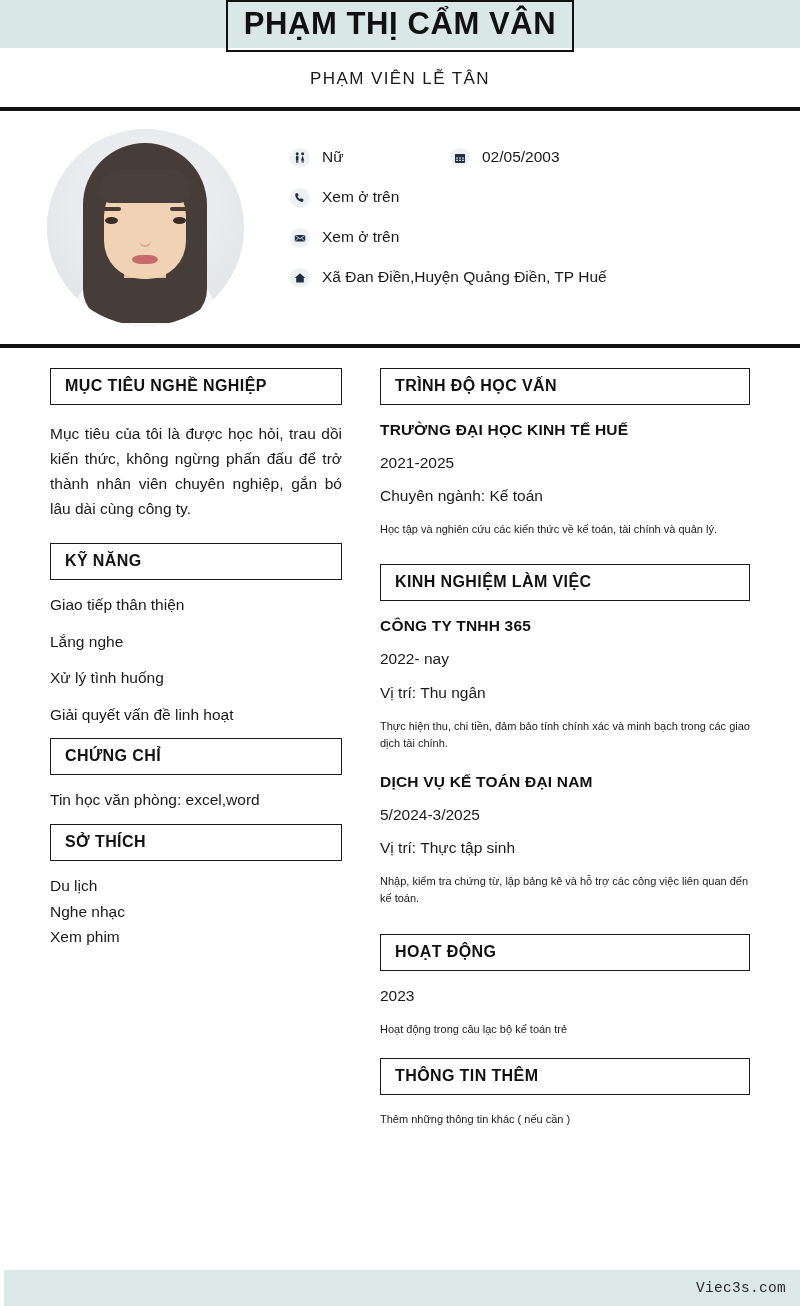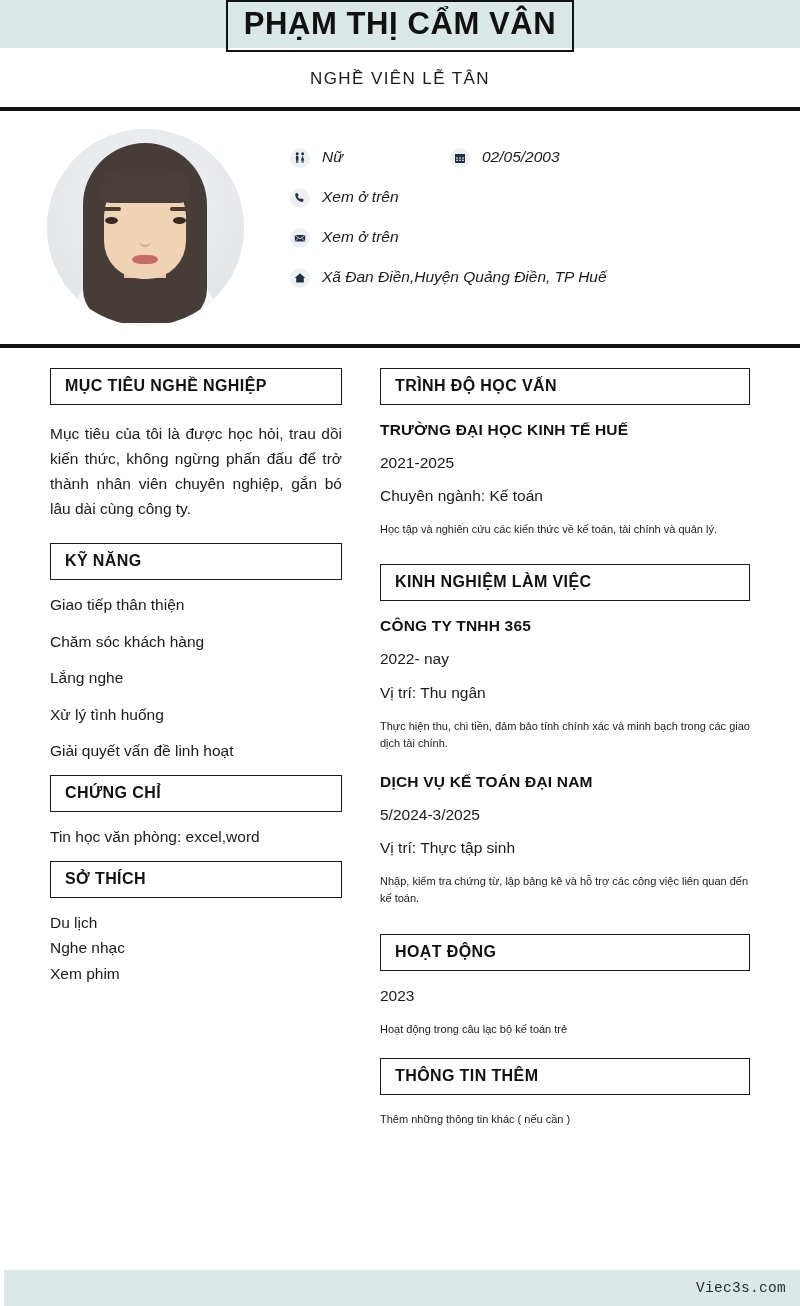--- a/index.html
+++ b/index.html
@@ -121,21 +121,20 @@
   .contact {
     flex: 1;
     padding-top: 18px;
   }
 
   .c-row {
     display: flex;
     align-items: center;
     margin-bottom: 18px;
     min-height: 22px;
-    font-style: italic;
   }
 
   .c-cell {
     display: flex;
     align-items: center;
   }
 
   .c-cell.gender { width: 160px; flex: 0 0 160px; }
 
   .ic {
@@ -254,21 +253,21 @@
 </style>
 </head>
 <body>
 
 <div class="header-band"></div>
 
 <div class="header">
   <div class="name-box">
     <div class="name-text">PHẠM THỊ CẨM VÂN</div>
   </div>
-  <div class="job-title">NGHỀ VIÊN LỄ TÂN</div>
+  <div class="job-title">PHẠM VIÊN LỄ TÂN</div>
 </div>
 
 <div class="rule"></div>
 
 <div class="profile">
 
   <div class="photo-wrap">
     <div class="photo">
       <div class="p-bg"></div>
       <div class="p-shoulders"></div>
@@ -368,21 +367,20 @@
     <div class="sec-head">
       <span class="sec-head-text">MỤC TIÊU NGHỀ NGHIỆP</span>
     </div>
     <div class="para">Mục tiêu của tôi là được học hỏi, trau dồi kiến thức, không ngừng phấn đấu để trở thành nhân viên chuyên nghiệp, gắn bó lâu dài cùng công ty.</div>
 
     <div class="sec-head">
       <span class="sec-head-text">KỸ NĂNG</span>
     </div>
     <div class="list">
       <div class="list-item">Giao tiếp thân thiện</div>
-      <div class="list-item">Chăm sóc khách hàng</div>
       <div class="list-item">Lắng nghe</div>
       <div class="list-item">Xử lý tình huống</div>
       <div class="list-item">Giải quyết vấn đề linh hoạt</div>
     </div>
 
     <div class="gap-md"></div>
 
     <div class="sec-head">
       <span class="sec-head-text">CHỨNG CHỈ</span>
     </div>

